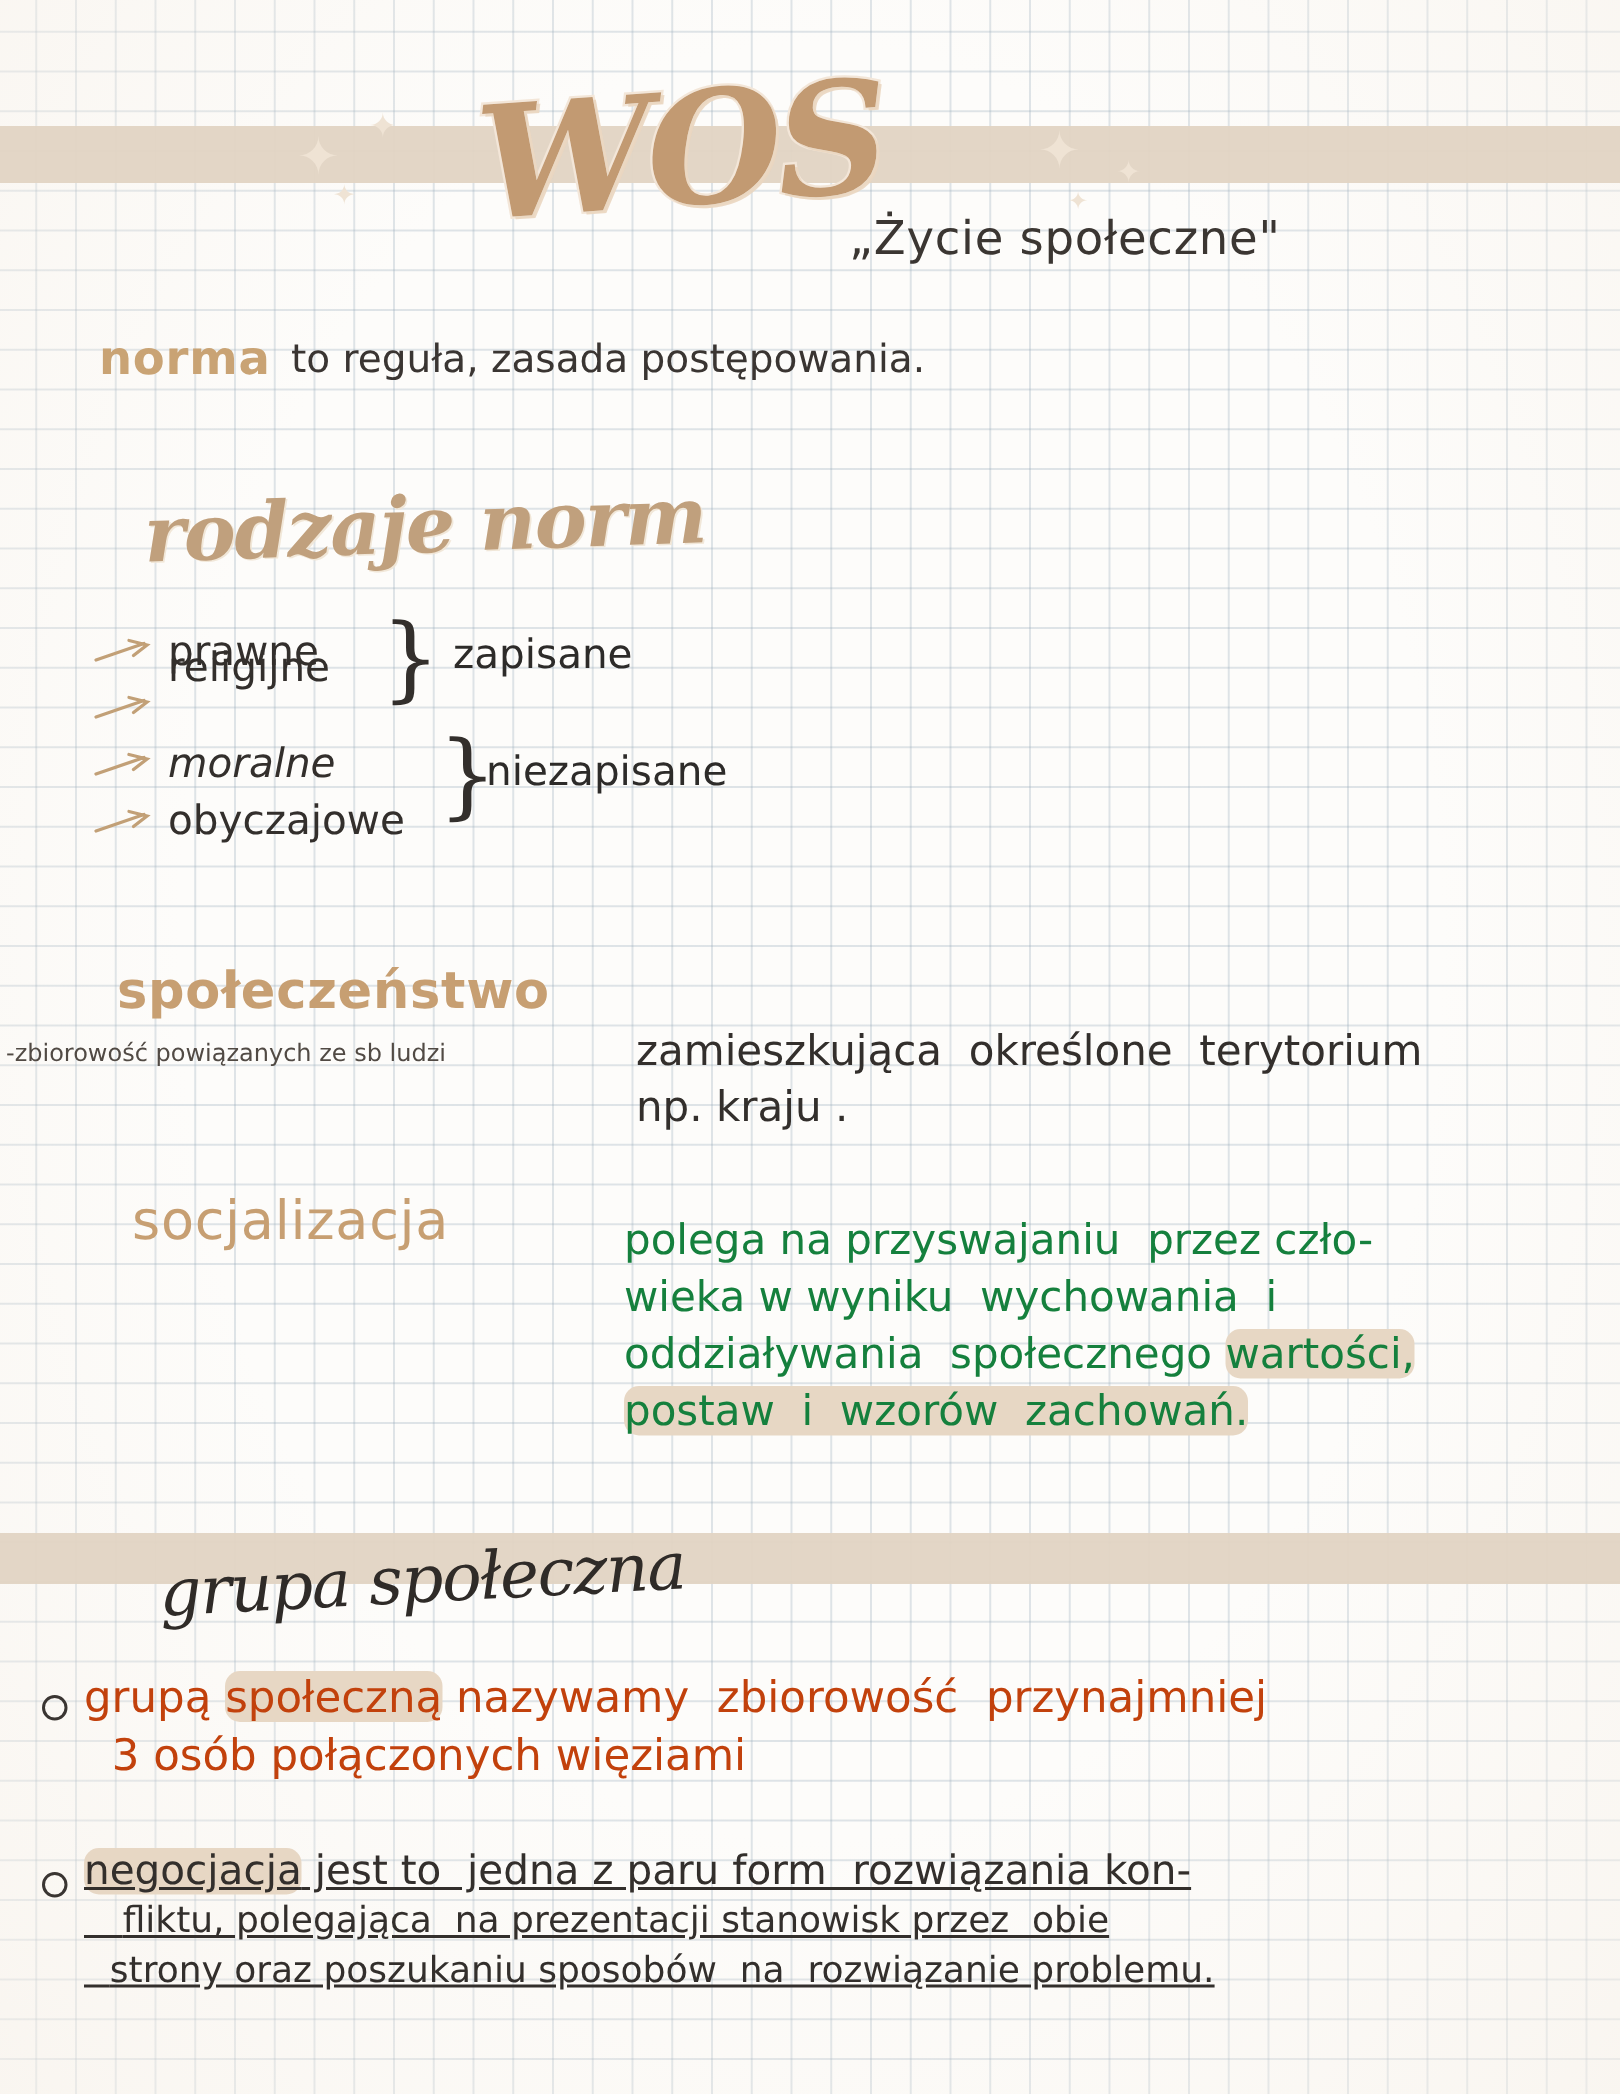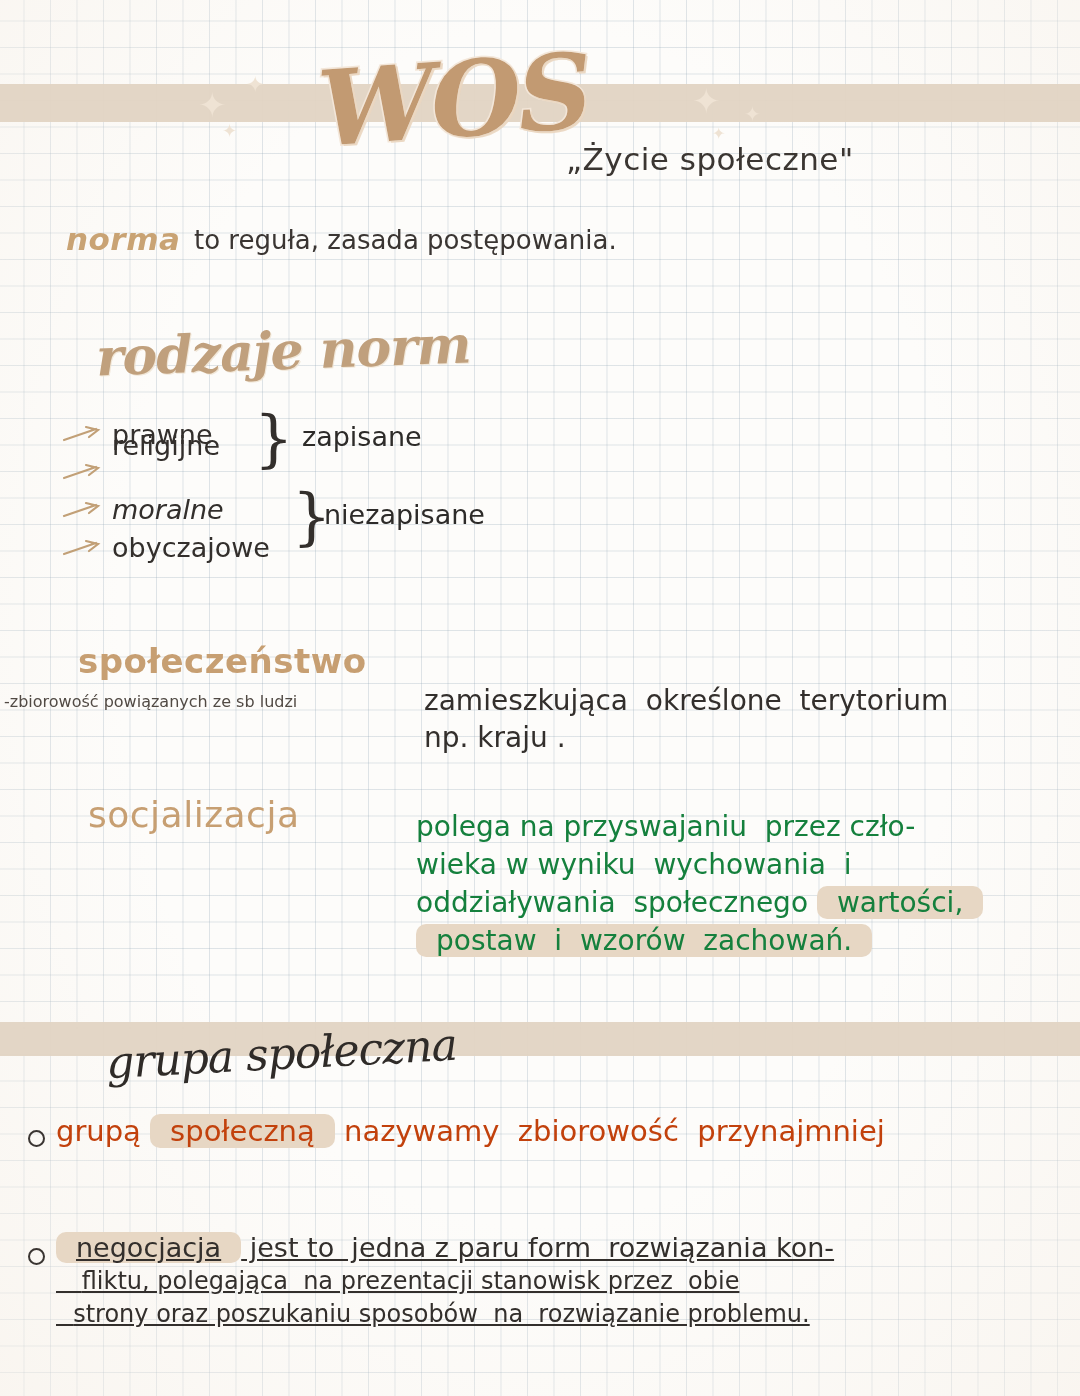--- a/index.html
+++ b/index.html
@@ -92,21 +92,20 @@
   }
 
   
   #norma-word {
     left: 66px;
     top: 220px;
     font-size: 31px;
     font-weight: bold;
     color: #c9a374;
     letter-spacing: .5px;
-    font-style: italic;
   }
   #norma-def {
     left: 194px;
     top: 224px;
     font-size: 26px;
     color: #3a3532;
   }
 
   
   #rodzaje {
@@ -189,21 +188,21 @@
   #soc-def {
     left: 416px;
     top: 808px;
     font-size: 28px;
     color: #15803d;
     line-height: 1.36;
   }
   .hl {
     background: #e7d7c4;
     border-radius: 10px;
-    padding: 0 20px;
+    padding: 0 0;
     box-decoration-break: clone;
   }
 
   
   #grupa-heading {
     left: 106px;
     top: 1026px;
     font-family: "DejaVu Serif", serif;
     font-style: italic;
     font-size: 44px;
@@ -300,16 +299,16 @@
 <div class="hw" id="spol-word">społeczeństwo</div>
 <div class="hw" id="spol-note">-zbiorowość powiązanych ze sb ludzi</div>
 <div class="hw" id="spol-def"><br><span>zamieszkująca  określone  terytorium</span><br><span>np. kraju .</span></div>
 
 <div class="hw" id="soc-word">socjalizacja</div>
 <div class="hw" id="soc-def"><span>polega na przyswajaniu  przez czło-</span><br><span>wieka w wyniku  wychowania  i</span><br><span>oddziaływania  społecznego </span><span class="hl">wartości,</span><br><span class="hl">postaw  i  wzorów  zachowań.</span></div>
 
 <div class="hw" id="grupa-heading">grupa społeczna</div>
 
 <div class="bullet" id="bullet-0"></div>
-<div class="hw" id="li-0"><span>grupą </span><span class="hl">społeczną</span><span> nazywamy  zbiorowość  przynajmniej</span><br>&nbsp;&nbsp;</div>
+<div class="hw" id="li-0"><span>grupą </span><span class="hl">społeczną</span><span> nazywamy  zbiorowość  przynajmniej</span><br>&nbsp;&nbsp;<span>3 osób połączonych więziami</span></div>
 
 <div class="bullet" id="bullet-1"></div>
 <div class="hw" id="li-1"><span class="hl">negocjacja</span><span> jest to  jedna z paru form  rozwiązania kon-</span><br>&nbsp;&nbsp;&nbsp;<span class="small">fliktu, polegająca  na prezentacji stanowisk przez  obie</span><br>&nbsp;&nbsp;<span class="small">strony oraz poszukaniu sposobów  na  rozwiązanie problemu.</span></div>
 
 </body></html>

